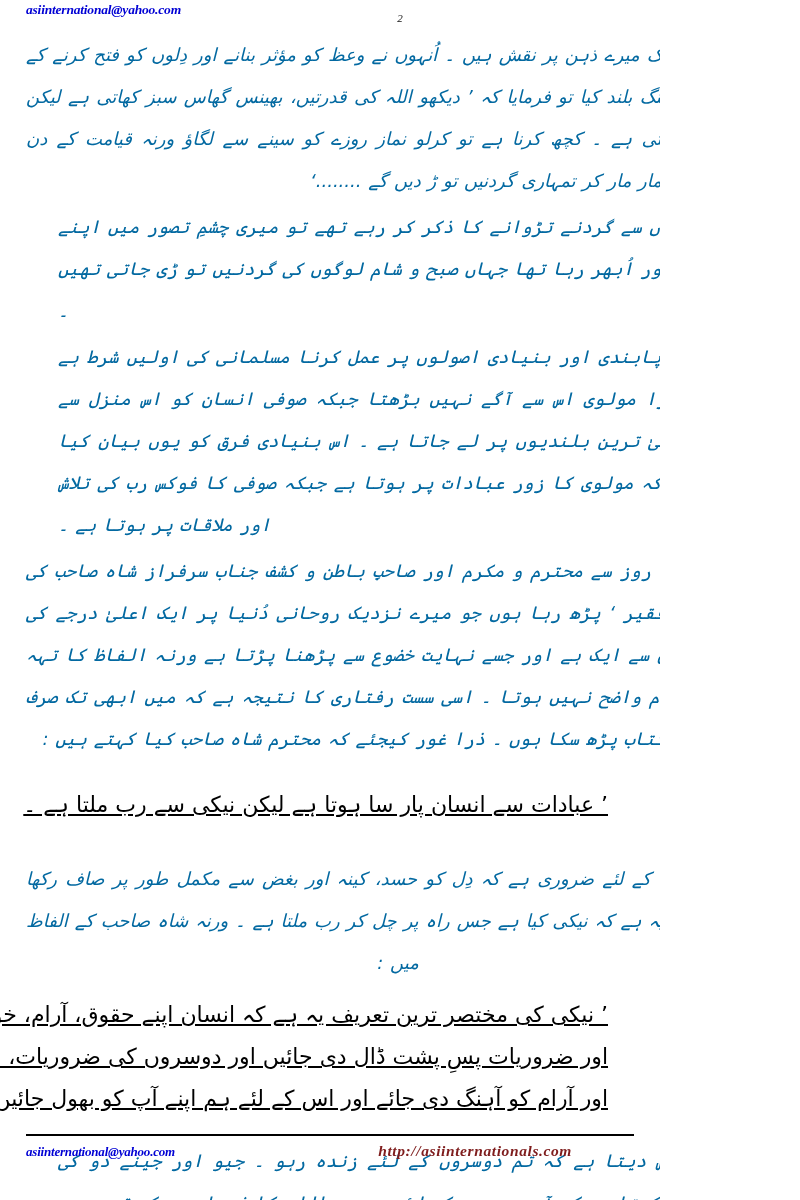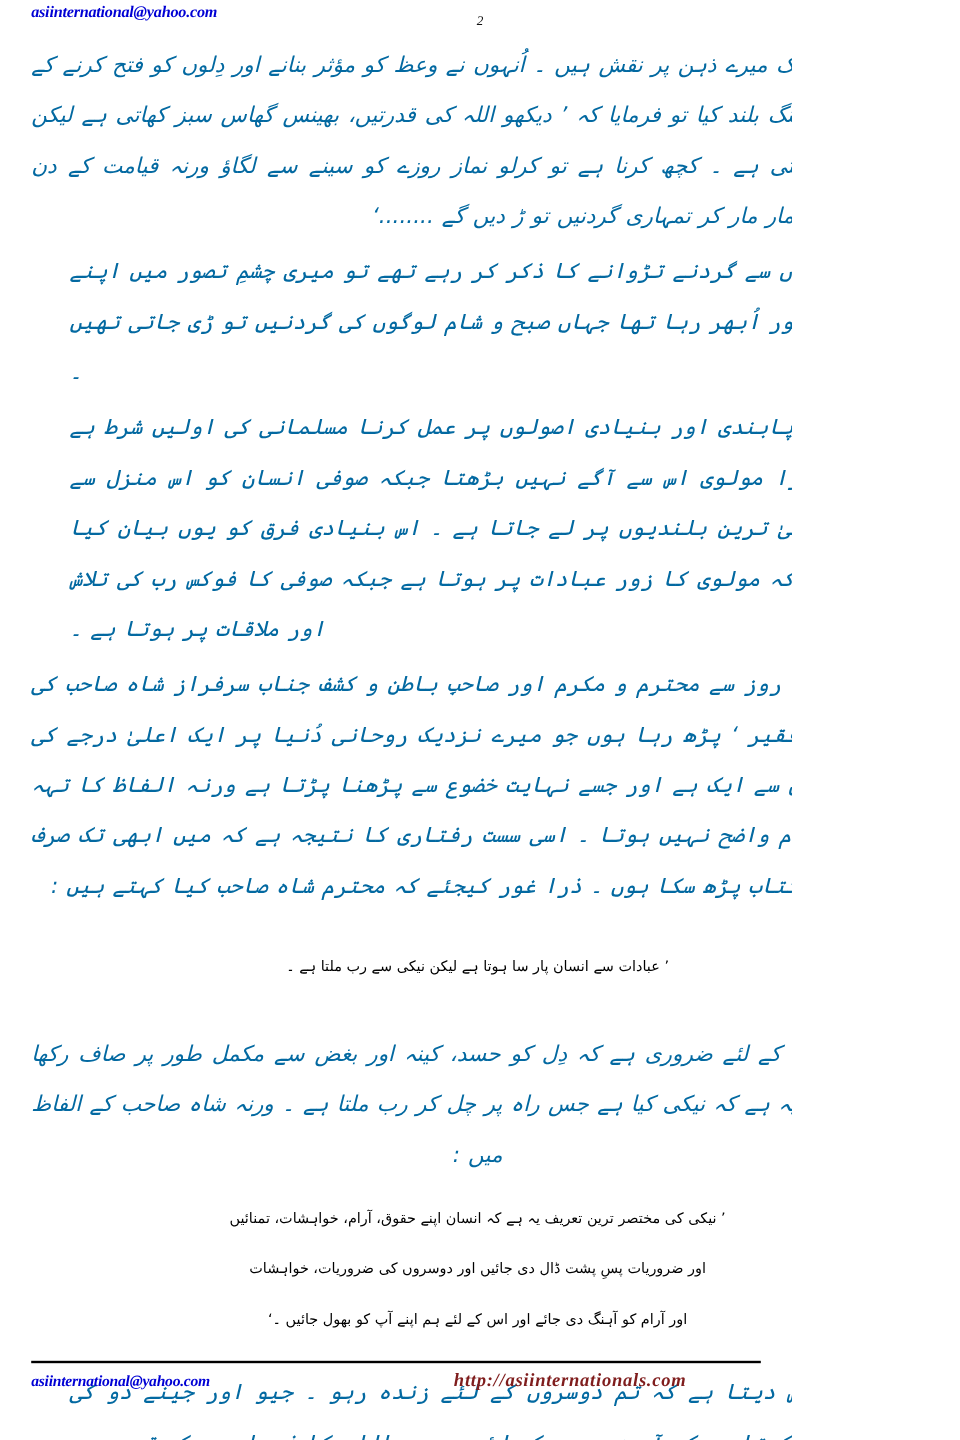--- a/index.html
+++ b/index.html
@@ -89,23 +89,24 @@
     margin-left: 32px;
   }
 
   
   .quote-block {
     direction: rtl;
     margin: 10px auto 10px auto;
     width: 420px;
     text-align: center;
     font-family: "DejaVu Sans", "Liberation Sans", sans-serif;
-    font-size: 12px;
+    font-size: 22px;
     line-height: 42px;
     color: #000000;
+    text-decoration: underline;
   }
   .quote-line {
     display: block;
     white-space: nowrap;
   }
   .spacer-sm { height: 10px; }
   .spacer-md { height: 22px; }
 
   
   .page-footer {

